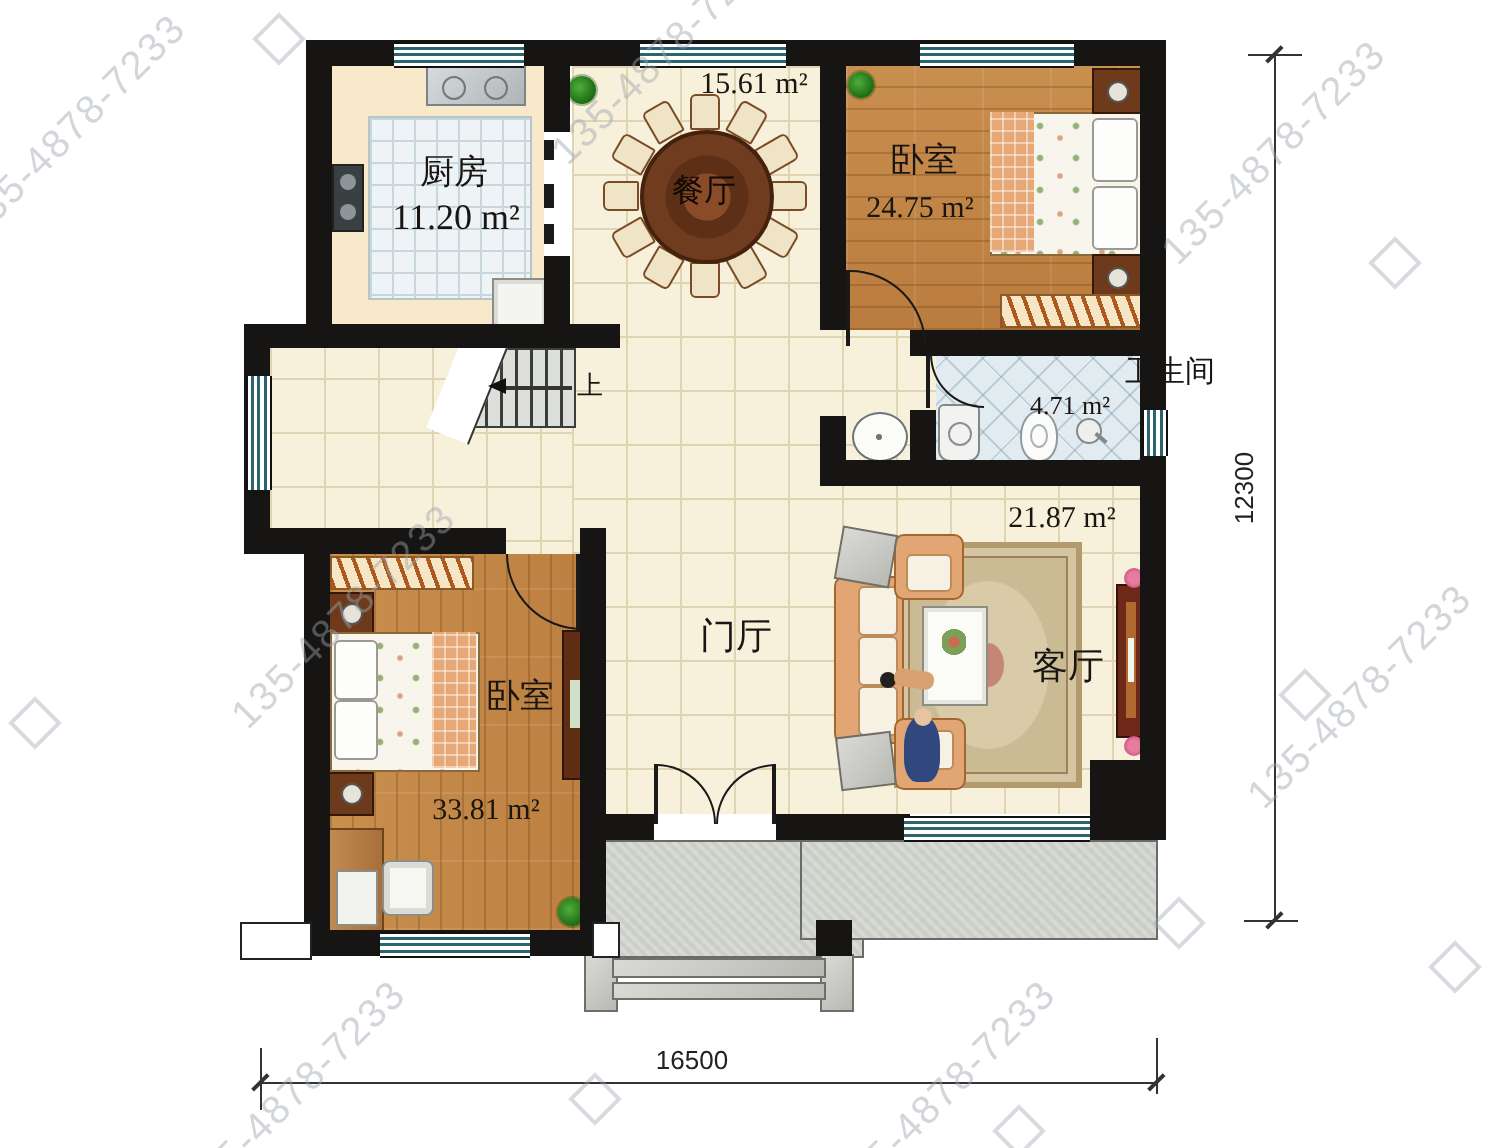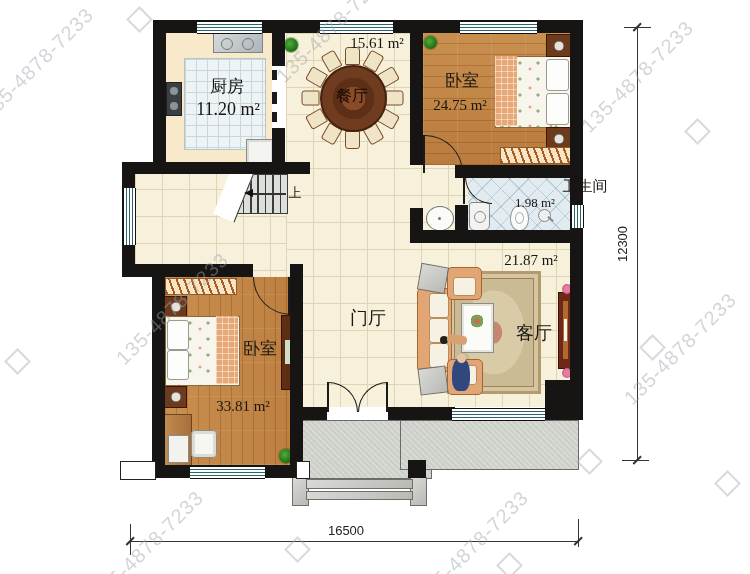--- a/index.html
+++ b/index.html
@@ -248,21 +248,21 @@
   <div class="leaf" style="left:272px;top:92px;width:5px;height:12px;"></div>
   <div class="leaf" style="left:272px;top:112px;width:5px;height:10px;"></div>
 
   <div class="txt" style="left:227px;top:86px;font-size:17px;">厨房</div>
   <div class="txt" style="left:228px;top:109px;font-size:18px;">11.20 m²</div>
   <div class="txt" style="left:377px;top:43px;font-size:15px;">15.61 m²</div>
   <div class="txt" style="left:352px;top:96px;font-size:16px;color:#120a05;">餐厅</div>
   <div class="txt" style="left:462px;top:80px;font-size:17px;">卧室</div>
   <div class="txt" style="left:460px;top:105px;font-size:15px;">24.75 m²</div>
   <div class="txt" style="left:537px;top:186px;font-size:15px;margin-left:48px;">卫生间</div>
-  <div class="txt" style="left:535px;top:203px;font-size:13px;">1.98 m²</div>
+  <div class="txt" style="left:535px;top:203px;font-size:13px;">4.71 m²</div>
   <div class="txt" style="left:531px;top:260px;font-size:15px;">21.87 m²</div>
   <div class="txt" style="left:360px;top:318px;font-size:18px;padding-left:16px;">门厅</div>
   <div class="txt" style="left:534px;top:333px;font-size:18px;">客厅</div>
   <div class="txt" style="left:260px;top:348px;font-size:17px;">卧室</div>
   <div class="txt" style="left:243px;top:406px;font-size:15px;">33.81 m²</div>
   <div class="txt" style="left:295px;top:193px;font-size:13px;">上</div>
 
   <div class="dline" style="left:130px;top:541px;width:448px;height:1px;"></div>
   <div class="dline" style="left:130px;top:524px;width:1px;height:31px;"></div>
   <div class="dline" style="left:578px;top:519px;width:1px;height:28px;"></div>

